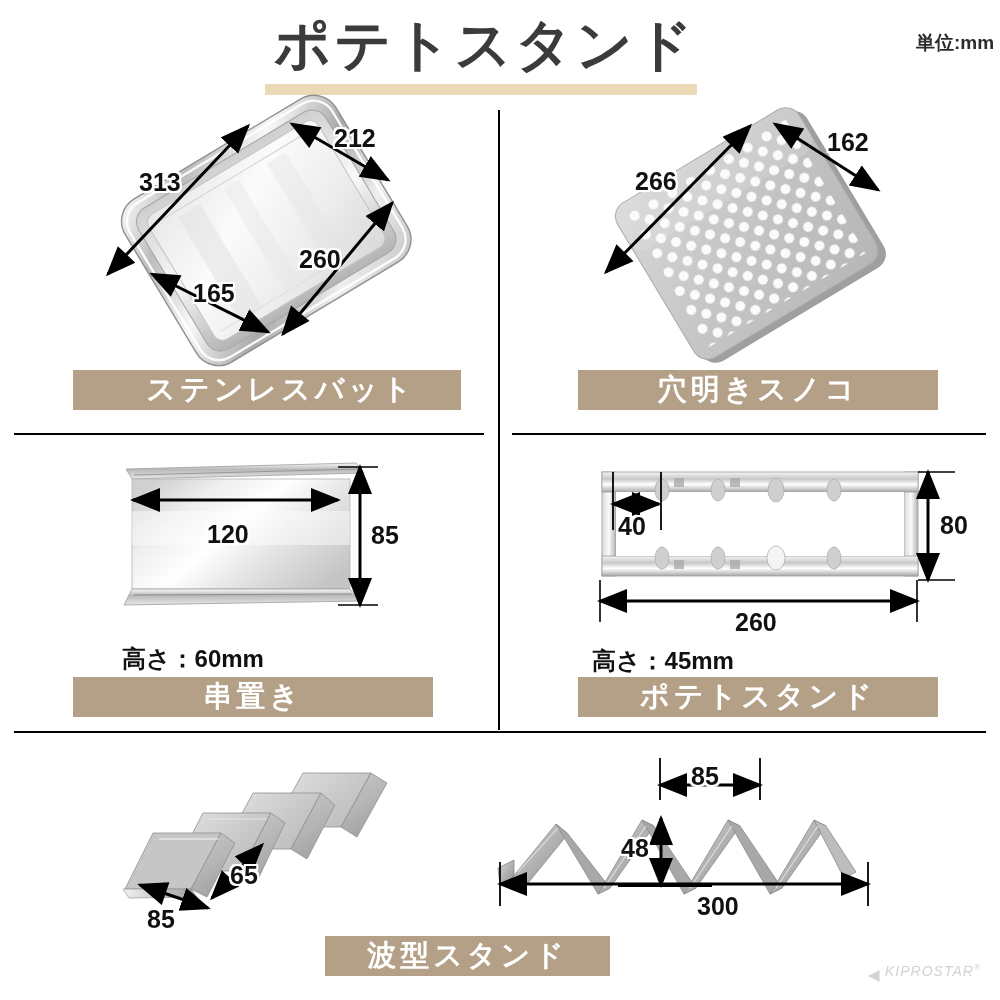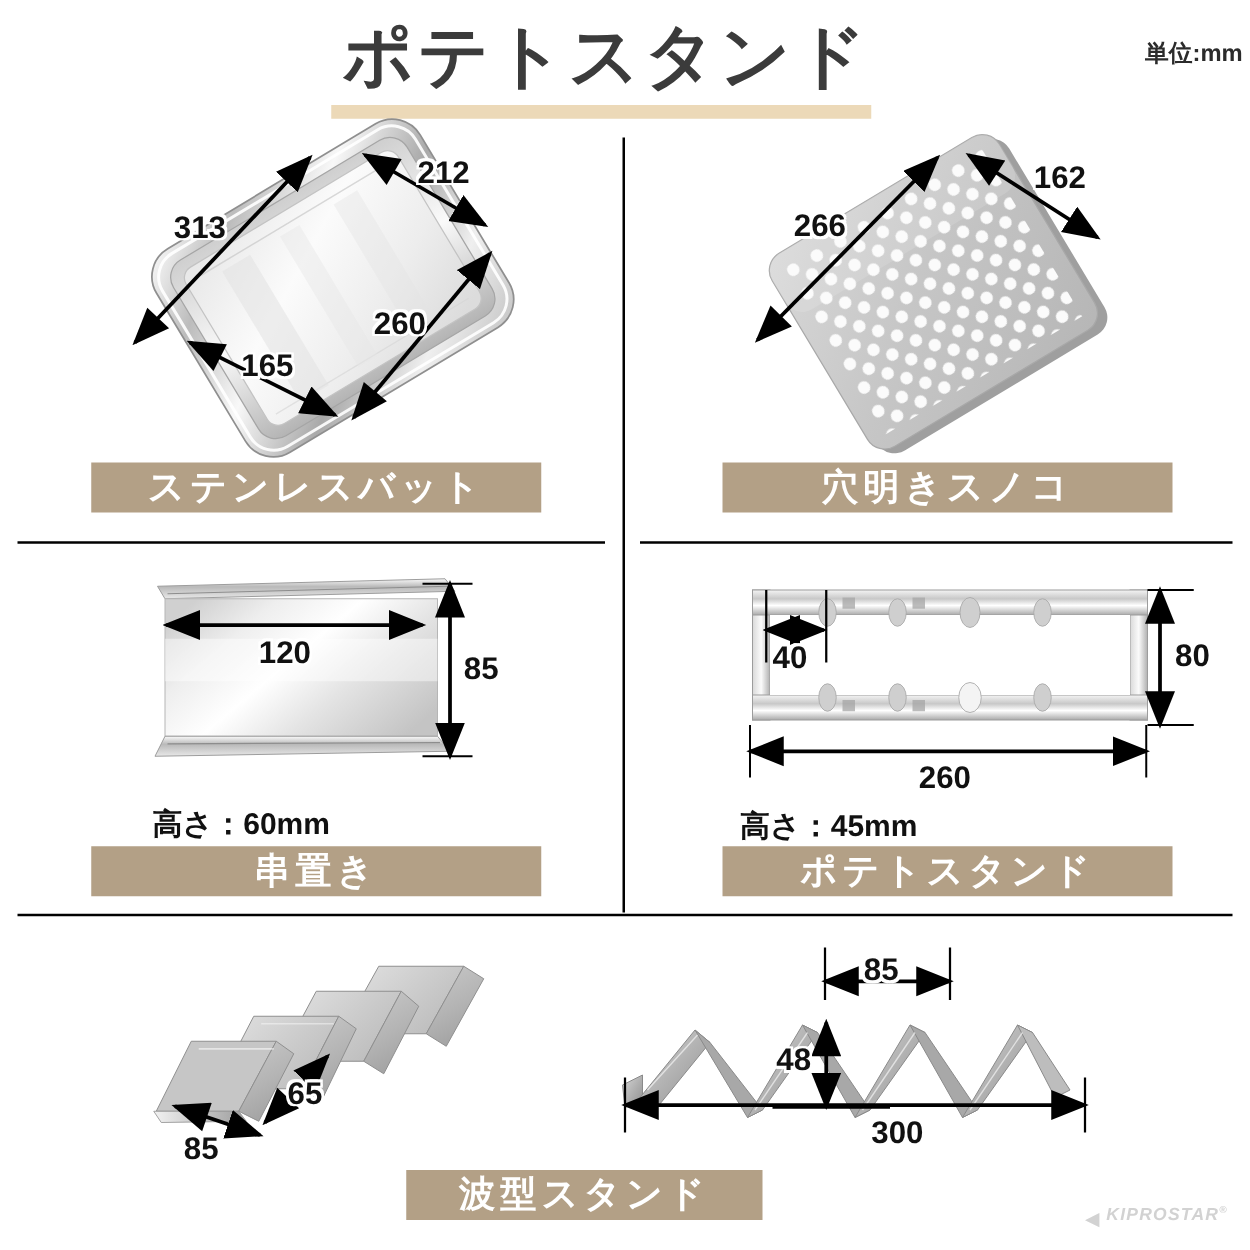--- a/index.html
+++ b/index.html
@@ -51,21 +51,21 @@
   .height-note{
     position:absolute;font-size:24px;font-weight:bold;color:#111;white-space:nowrap;
   }
 
   svg{position:absolute;left:0;top:0;overflow:visible;}
   .art{position:absolute;}
 
   
   .logo{
     position:absolute;left:885px;top:963px;
-    font-size:14px;font-weight:bold;color:#d2d2d2;
+    font-size:14px;font-weight:normal;color:#d2d2d2;
     font-style:italic;letter-spacing:1px;white-space:nowrap;
   }
   .logo .reg{font-size:8px;vertical-align:super;}
   .logo-mark{
     position:absolute;left:868px;top:966px;width:14px;height:14px;
     color:#d2d2d2;font-size:15px;font-weight:bold;font-style:italic;
   }
 </style>
 </head>
 <body>
@@ -140,21 +140,21 @@
     <line x1="152" y1="274" x2="268" y2="332" stroke="#000" stroke-width="3" marker-start="url(#ahs)" marker-end="url(#ah)"></line>
 
     <line x1="283" y1="334" x2="392" y2="203" stroke="#000" stroke-width="3" marker-start="url(#ahs)" marker-end="url(#ah)"></line>
   </svg>
 
   <div class="dim" style="left:139px;top:168px;">313</div>
   <div class="dim" style="left:334px;top:124px;">212</div>
   <div class="dim" style="left:299px;top:245px;">260</div>
   <div class="dim" style="left:193px;top:279px;">165</div>
 
-  <div class="band" style="left:73px;top:370px;width:360px;">ステンレスバット</div>
+  <div class="band" style="left:73px;top:370px;width:360px;padding-left:28px;">ステンレスバット</div>
 
   <div class="art" style="left:600px;top:120px;width:300px;height:230px;">
     <svg width="300" height="230" viewBox="0 0 300 230">
       <defs>
         <linearGradient id="drainTop" x1="0" y1="0" x2="1" y2="1">
           <stop offset="0%" stop-color="#d8d8d8"></stop>
           <stop offset="45%" stop-color="#c6c6c6"></stop>
           <stop offset="100%" stop-color="#b6b6b6"></stop>
         </linearGradient>
         <pattern id="holes" width="22" height="22" patternUnits="userSpaceOnUse">
@@ -219,21 +219,21 @@
   <svg width="1000" height="1000" style="pointer-events:none;">
 
     <line x1="133" y1="500" x2="338" y2="500" stroke="#000" stroke-width="3" marker-start="url(#ahs)" marker-end="url(#ah)"></line>
 
     <line x1="360" y1="467" x2="360" y2="605" stroke="#000" stroke-width="3" marker-start="url(#ahs)" marker-end="url(#ah)"></line>
 
     <line x1="338" y1="467" x2="378" y2="467" stroke="#000" stroke-width="1.6"></line>
     <line x1="338" y1="605" x2="378" y2="605" stroke="#000" stroke-width="1.6"></line>
   </svg>
 
-  <div class="dim" style="left:207px;top:508px;">120</div>
+  <div class="dim" style="left:207px;top:520px;">120</div>
   <div class="dim" style="left:371px;top:521px;">85</div>
   <div class="height-note" style="left:122px;top:643px;">高さ：60mm</div>
 
   <div class="band" style="left:73px;top:677px;width:360px;">串置き</div>
 
   <div class="art" style="left:600px;top:468px;width:320px;height:120px;">
     <svg width="320" height="120" viewBox="0 0 320 120">
       <defs>
         <linearGradient id="potBar" x1="0" y1="0" x2="0" y2="1">
           <stop offset="0%" stop-color="#f4f4f4"></stop>

